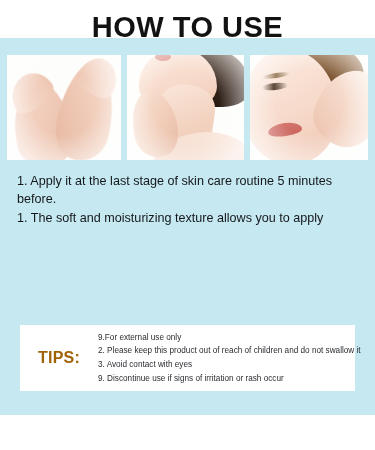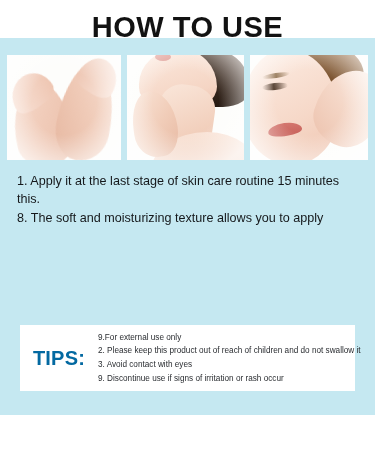--- a/index.html
+++ b/index.html
@@ -242,23 +242,23 @@
     width: 335px;
     height: 66px;
     background: #ffffff;
     display: flex;
     align-items: center;
   }
   .tips-label {
     flex: 0 0 auto;
     width: 78px;
     text-align: center;
-    font-size: 20px;
+    font-size: 16px;
     font-weight: 700;
-    color: #0369a1;
+    color: #a16207;
     letter-spacing: 0.2px;
     font-family: "Liberation Sans", sans-serif;
   }
   .tips-list {
     flex: 1 1 auto;
     padding-right: 6px;
   }
   .tip-line {
     display: block;
     font-size: 8.2px;
@@ -311,23 +311,23 @@
           <div class="p3-lip"></div>
         </div>
         <div class="p3-hand"></div>
       </div>
       <div class="vignette"></div>
     </div>
 
   </div>
 
   <div class="steps">
-    <span class="step-line">1. Apply it at the last stage of skin care routine 15 minutes</span>
-    <span class="step-line">this.</span>
-    <span class="step-line">8. The soft and moisturizing texture allows you to apply</span>
+    <span class="step-line">1. Apply it at the last stage of skin care routine 5 minutes</span>
+    <span class="step-line">before.</span>
+    <span class="step-line">1. The soft and moisturizing texture allows you to apply</span>
   </div>
 
   <div class="tips-card">
     <div class="tips-label">TIPS:</div>
     <div class="tips-list">
       <span class="tip-line">9.For external use only</span>
       <span class="tip-line">2. Please keep this product out of reach of children and do not swallow it</span>
       <span class="tip-line">3. Avoid contact with eyes</span>
       <span class="tip-line">9. Discontinue use if signs of irritation or rash occur</span>
     </div>

